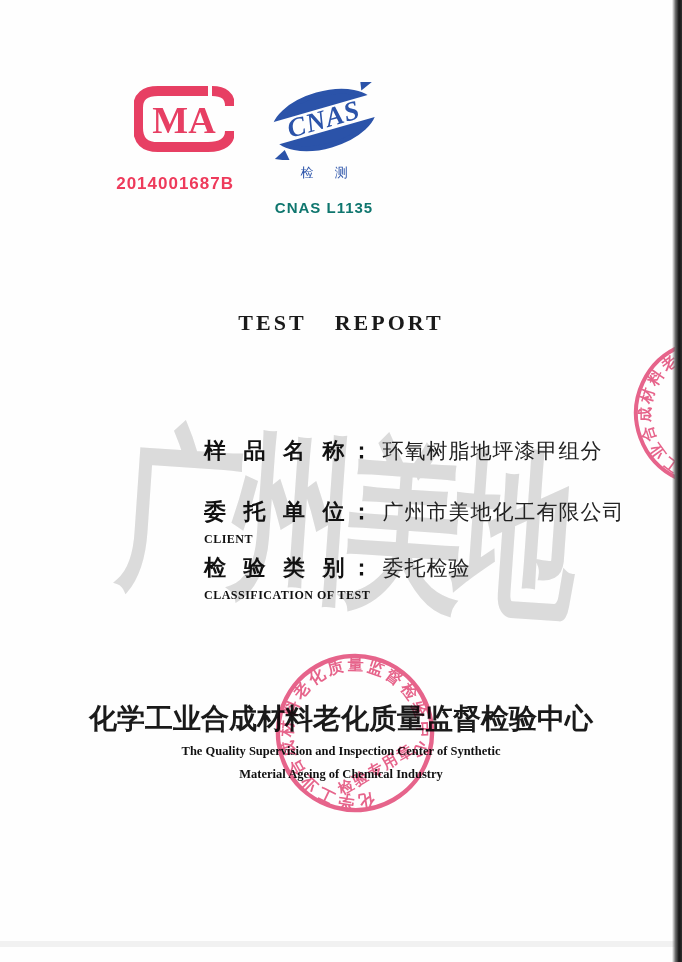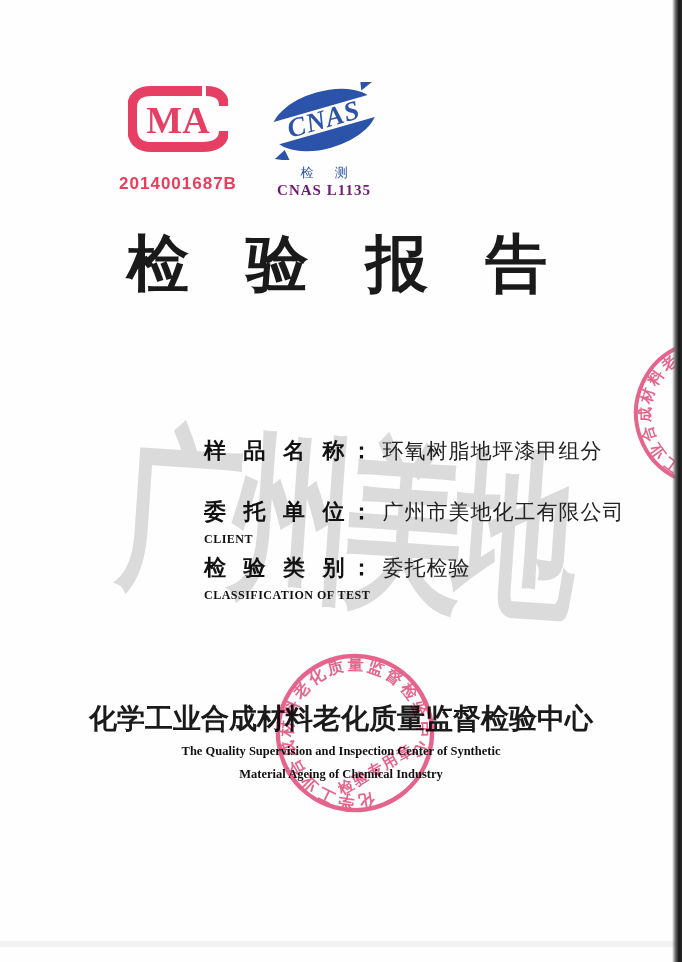--- a/index.html
+++ b/index.html
@@ -16,33 +16,33 @@
     position:absolute;left:0;top:941px;width:682px;height:6px;background:#f1f1f1;z-index:4;
   }
   
   .watermark{
     position:absolute;left:128px;top:392px;z-index:0;
     font-family:"DejaVu Sans","Liberation Sans",sans-serif;font-weight:bold;
     font-size:122px;letter-spacing:-10px;color:#dbdbdb;white-space:nowrap;
     transform:rotate(4deg) scaleY(1.45);transform-origin:left top;
   }
   
-  .cma{position:absolute;left:112px;top:86px;width:132px;text-align:center;z-index:1;}
+  .cma{position:absolute;left:102px;top:86px;width:132px;text-align:right;z-index:1;}
   .cma-num{
     margin-top:16px;font-family:"Liberation Sans","DejaVu Sans",sans-serif;
     font-weight:bold;font-size:17px;color:#ee3a5b;letter-spacing:1px;
   }
   .cnas{position:absolute;left:263px;top:82px;width:122px;text-align:center;z-index:1;}
   .cnas-sub1{
     font-family:"Liberation Serif",serif;font-weight:normal;font-size:13px;color:#2b53a9;
     letter-spacing:9px;margin-top:0px;text-indent:9px;
   }
   .cnas-sub2{
-    font-family:Liberation Serif, serif;font-weight:bold;
-    font-size:15px;color:#701a75;letter-spacing:1px;margin-top:0px;
+    font-family:Liberation Sans, sans-serif;font-weight:bold;
+    font-size:15px;color:#0f766e;letter-spacing:1px;margin-top:17px;
   }
   .report-no{position:absolute;left:428px;top:158px;font-size:19px;color:#111;z-index:1;}
   
   .title{
     position:absolute;left:0;top:222px;width:100%;margin:0;text-align:center;
     font-size:62px;font-weight:bold;letter-spacing:8px;word-spacing:26px;
     white-space:nowrap;z-index:1;
   }
   .subtitle{
     position:absolute;left:0;top:310px;width:100%;text-align:center;
@@ -102,21 +102,21 @@
         <polygon points="12,56 0,62 14,68" fill="#2b53a9"></polygon>
         <rect x="2" y="26" width="112" height="23" fill="#fefefe"></rect>
         <text x="58" y="46" text-anchor="middle" font-size="27" font-weight="bold" font-style="italic" letter-spacing="1" fill="#2b53a9">CNAS</text>
       </g>
     </svg>
     <div class="cnas-sub1">检 测</div>
     <div class="cnas-sub2">CNAS L1135</div>
   </div>
 
 
-  <h1 class="title">检 验 报 告</h1>
+  <div class="subtitle">TEST REPORT</div>
 
   <div class="field f1">
     <span class="flabel">样 品 名 称：</span><span class="fvalue">环氧树脂地坪漆甲组分</span>
   </div>
   <div class="field f2">
     <span class="flabel">委 托 单 位：</span><span class="fvalue">广州市美地化工有限公司</span>
     <div class="fsub">CLIENT</div>
   </div>
   <div class="field f3">
     <span class="flabel">检 验 类 别：</span><span class="fvalue">委托检验</span>

